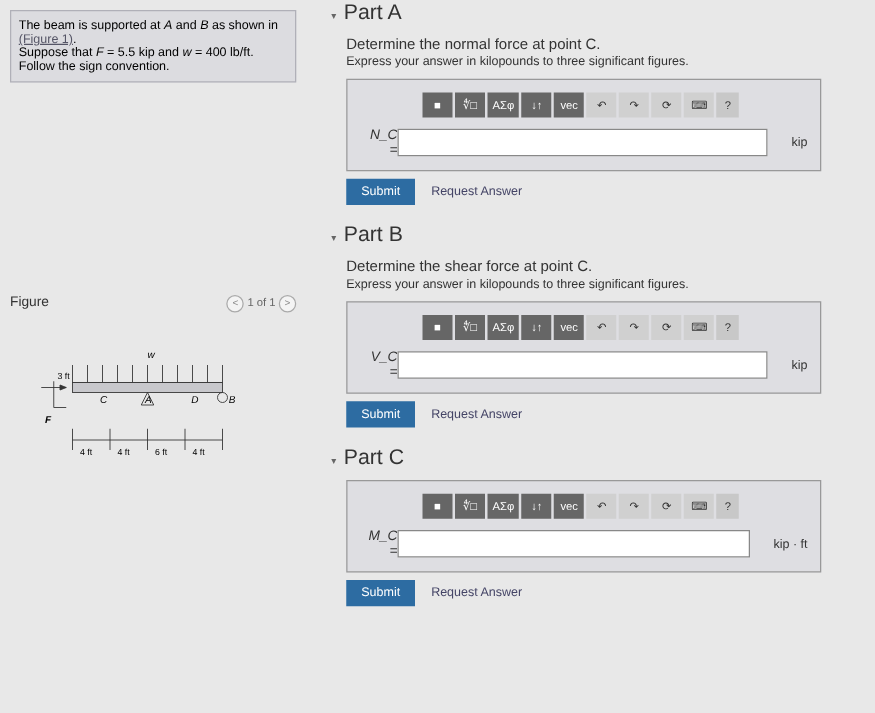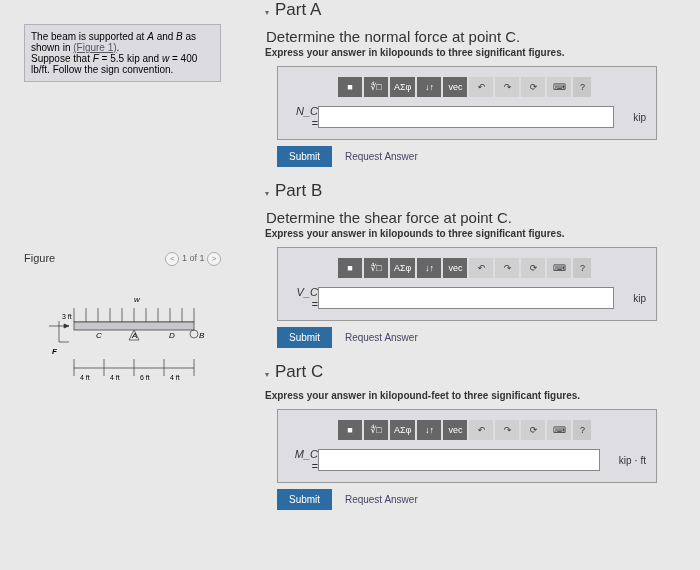--- a/index.html
+++ b/index.html
@@ -1,30 +1,30 @@
 <!DOCTYPE html>
 <html><head>
 <meta charset="utf-8">
 <style>
 * { box-sizing: border-box; margin: 0; padding: 0; }
 body { font-family: Arial, sans-serif; font-size: 10px; background: #e8e8e8; width: 700px; height: 570px; overflow: hidden; display: flex; }
-.left-panel { width: 245px; padding: 24px; background: #e8e8e8; }
+.left-panel { width: 245px; padding: 8px; background: #e8e8e8; }
 .problem-box { background: #dcdce0; border: 1px solid #b0b0b8; padding: 6px; margin-bottom: 18px; }
 .problem-box a { color: #556; text-decoration: underline; }
 .figure-section { margin-top: 170px; }
 .figure-title { font-size: 11px; color: #333; margin-bottom: 10px; }
 .figure-nav { float: right; font-size: 9px; color: #666; }
 .nav-btn { display: inline-block; width: 14px; height: 14px; border: 1px solid #aaa; border-radius: 50%; text-align: center; line-height: 12px; background: #f4f4f4; cursor: pointer; font-size: 8px; color: #888; }
 .beam-diagram { margin-top: 20px; width: 200px; height: 100px; position: relative; }
 .right-panel { flex: 1; padding: 0 10px; background: #e8e8e8; overflow-y: auto; }
 .part { margin-bottom: 14px; }
 .part-header { font-size: 17px; color: #333; margin-bottom: 8px; margin-left: 10px; }
 .part-header::before { content: "▾"; margin-right: 6px; color: #666; font-size: 8px; }
-.prompt { font-size: 15px; color: #333; margin: 4px 0 2px 11px; }
-.instr { font-size: 10px; font-weight: bold; color: #333; margin: 2px 0 8px 10px; }
+.prompt { font-size: 12px; color: #333; margin: 4px 0 2px 22px; }
+.instr { font-size: 10px; font-weight: normal; color: #333; margin: 2px 0 8px 22px; }
 .answer-box { border: 1px solid #999; background: #dedee2; margin: 6px 0 6px 22px; padding: 10px; width: 380px; }
 .toolbar { display: flex; gap: 2px; margin-bottom: 8px; margin-left: 50px; }
 .tb-btn { background: #666; color: #fff; border: none; height: 20px; min-width: 24px; font-size: 9px; padding: 0 4px; cursor: pointer; }
 .tb-btn.light { background: #d0d0d0; color: #333; }
 .tb-btn.q { background: #c8c8c8; color: #333; min-width: 18px; }
 .input-row { display: flex; align-items: center; gap: 0; }
 .var-label { font-style: italic; font-size: 11px; color: #333; width: 30px; text-align: right; }
 .answer-input { flex: 1; height: 22px; border: 1px solid #888; background: #fff; padding: 0 4px; }
 .unit { font-size: 10px; color: #333; margin-left: 19px; }
 .submit-row { margin: 6px 0 0 22px; }
@@ -155,21 +155,20 @@
       </div>
     </div>
     <div class="submit-row">
       <button class="submit-btn">Submit</button>
       <span class="req-link">Request Answer</span>
     </div>
   </div>
 
   <div class="part">
     <div class="part-header">Part C</div>
-    <div class="instr">Express your answer in kilopound-feet to three significant figures.</div>
     <div class="answer-box">
       <div class="toolbar">
         <button class="tb-btn">■</button>
         <button class="tb-btn">∜□</button>
         <button class="tb-btn">ΑΣφ</button>
         <button class="tb-btn">↓↑</button>
         <button class="tb-btn">vec</button>
         <button class="tb-btn light">↶</button>
         <button class="tb-btn light">↷</button>
         <button class="tb-btn light">⟳</button>

